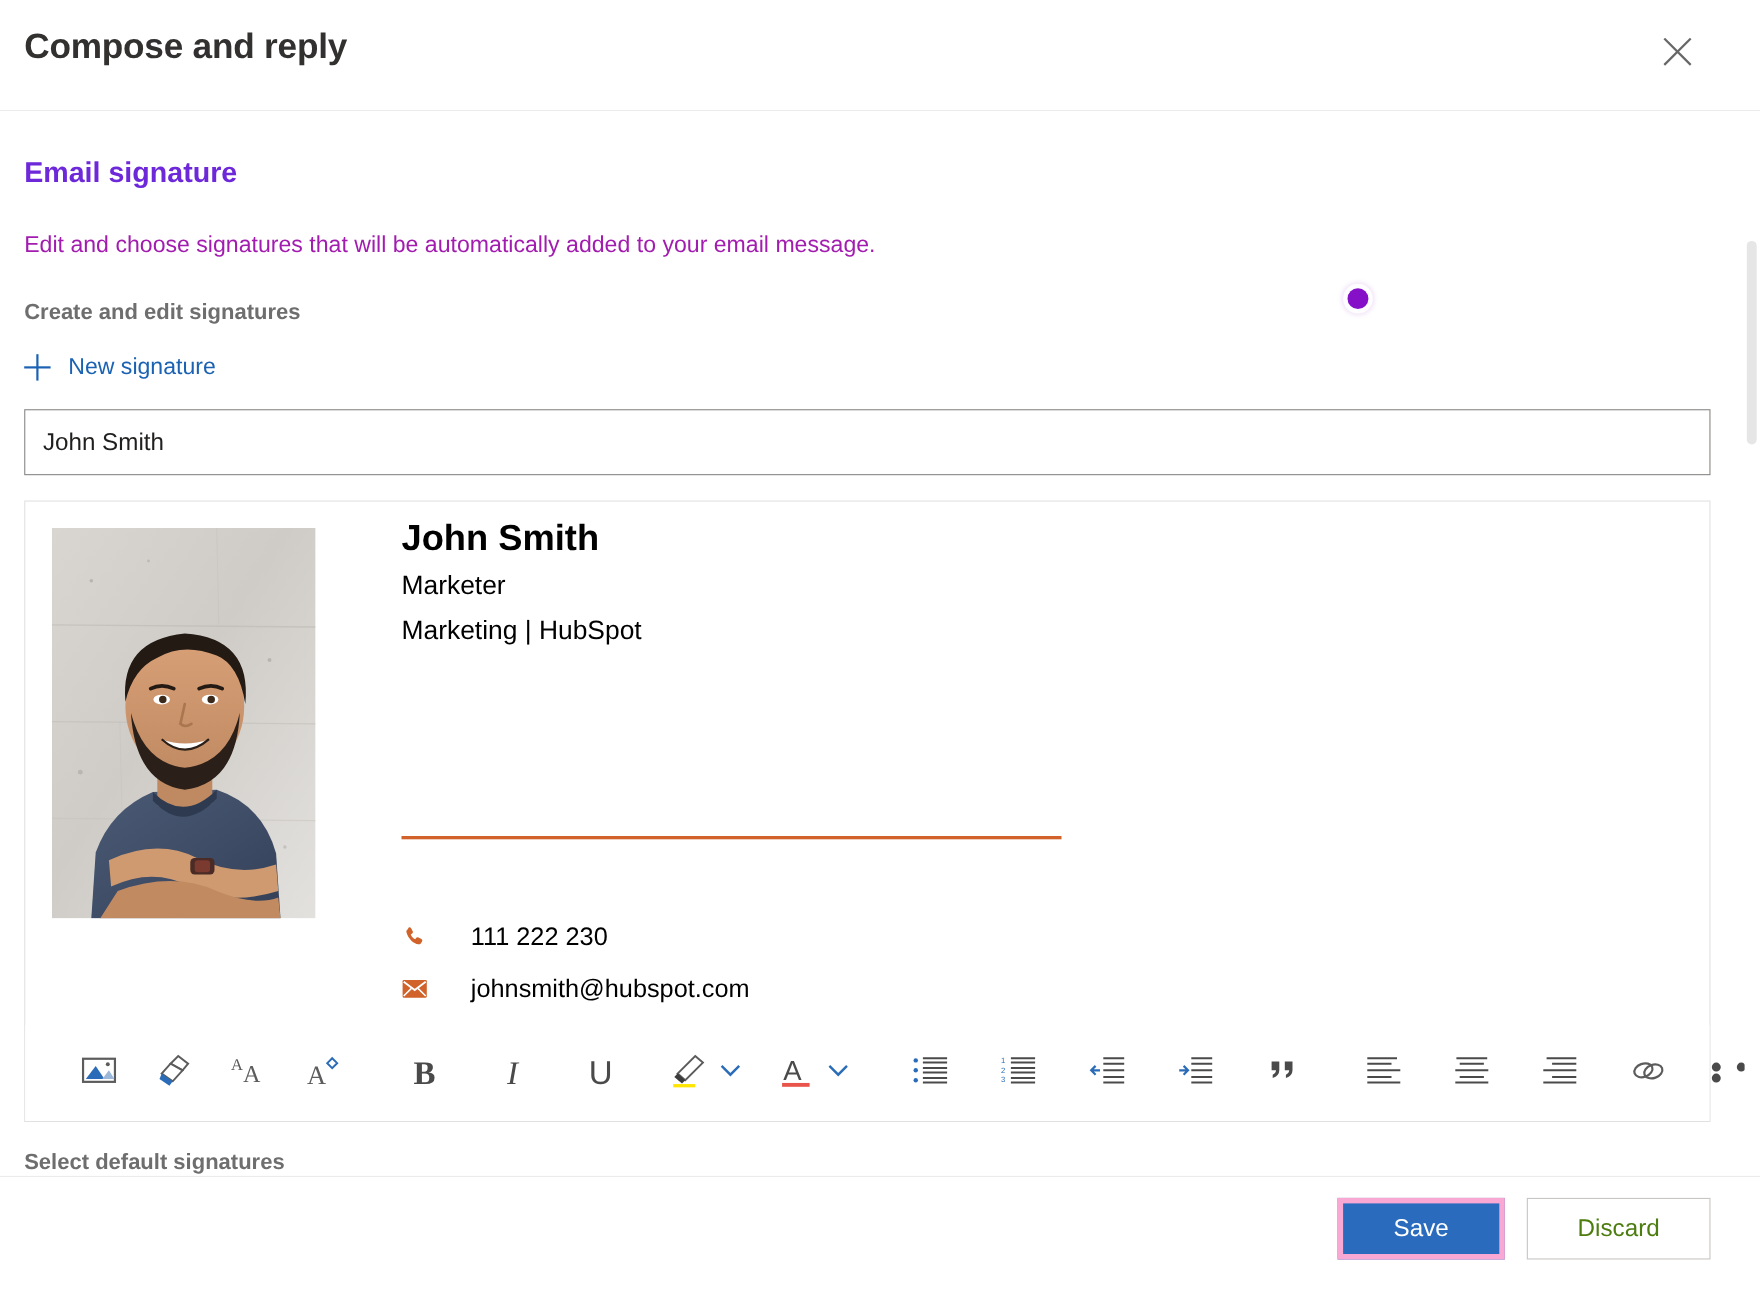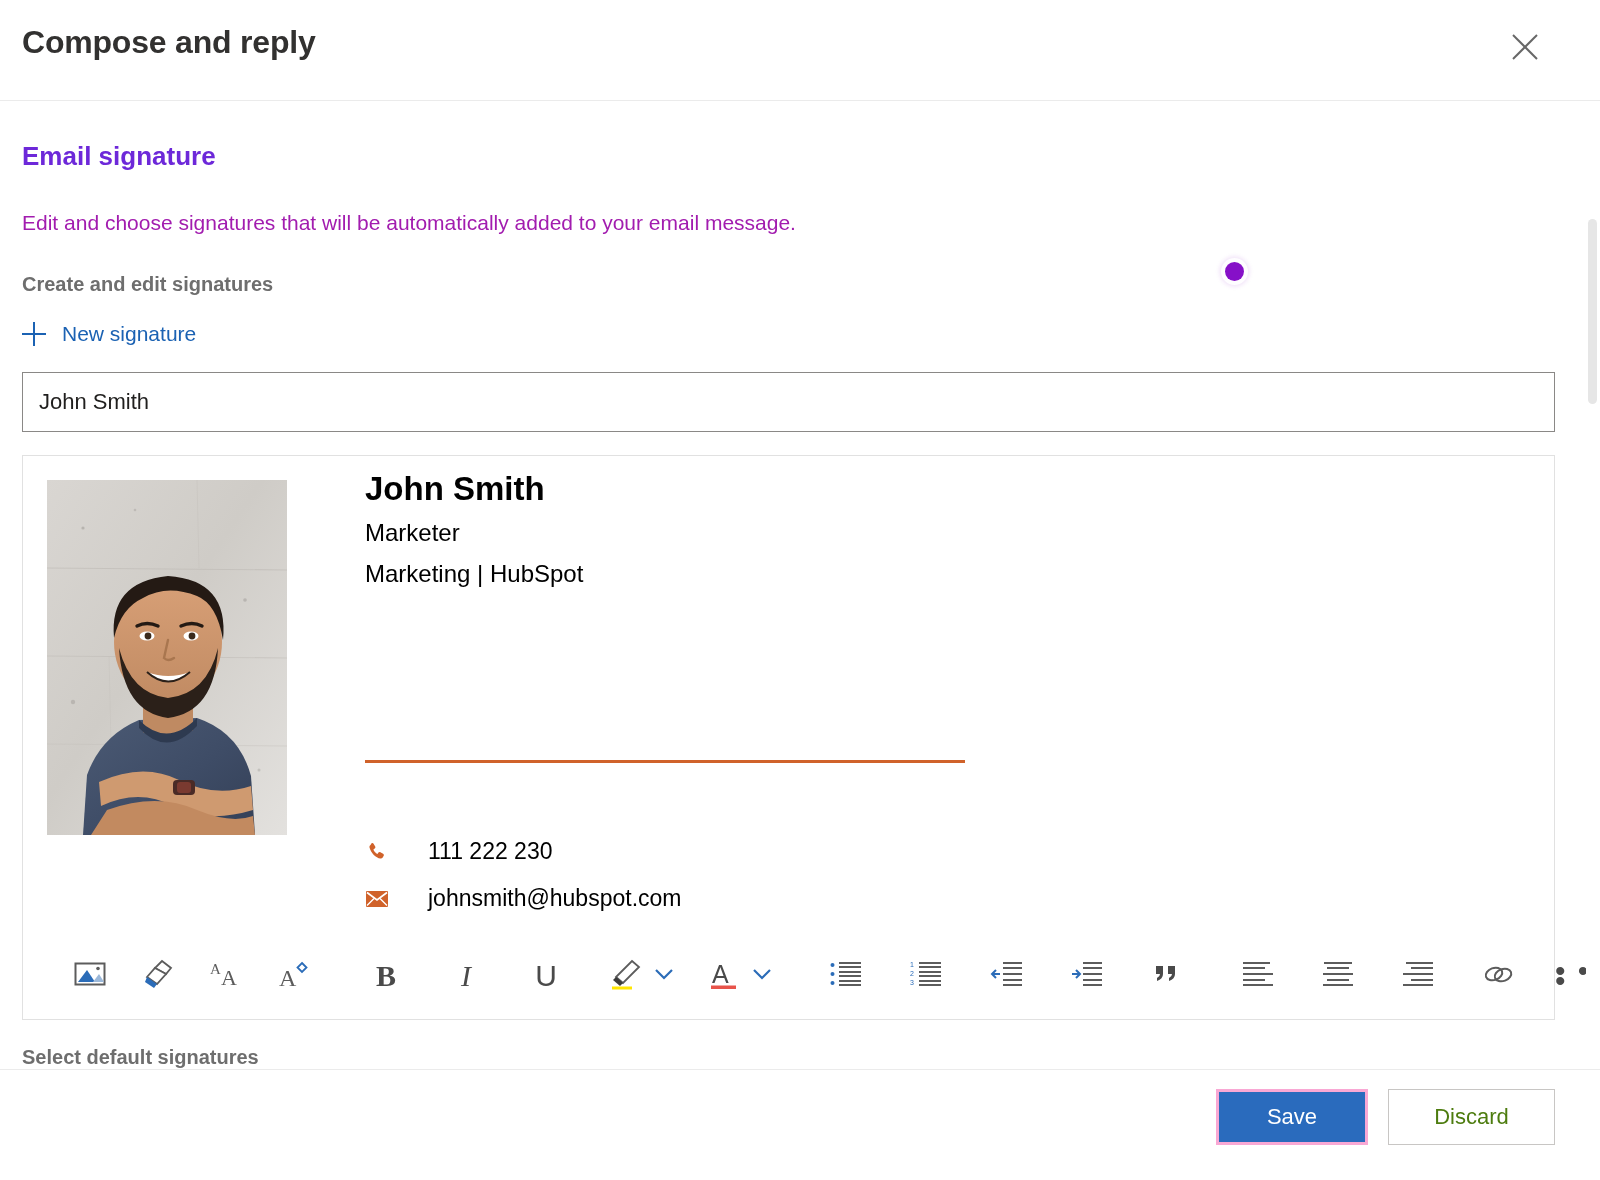--- a/index.html
+++ b/index.html
@@ -202,21 +202,21 @@
   
   .footer {
     position: absolute; left: 0; top: 1069px;
     width: 1600px; height: 111px;
     background: #ffffff;
     border-top: 1px solid #ebebeb;
   }
   .btn-save {
     position: absolute; left: 1216px; top: 19px;
     width: 152px; height: 56px;
-    background: #2a6bbd; border: 3px solid #f9a8d4;
+    background: #2a6bbd; border: 5px solid #f9a8d4;
     color: #ffffff; font-size: 22px;
     font-family: "Liberation Sans", sans-serif;
     cursor: pointer;
   }
   .btn-discard {
     position: absolute; left: 1388px; top: 19px;
     width: 167px; height: 56px;
     background: #ffffff; border: 1px solid #c8c6c4;
     color: #4d7c0f; font-size: 22px;
     font-family: "Liberation Sans", sans-serif;

